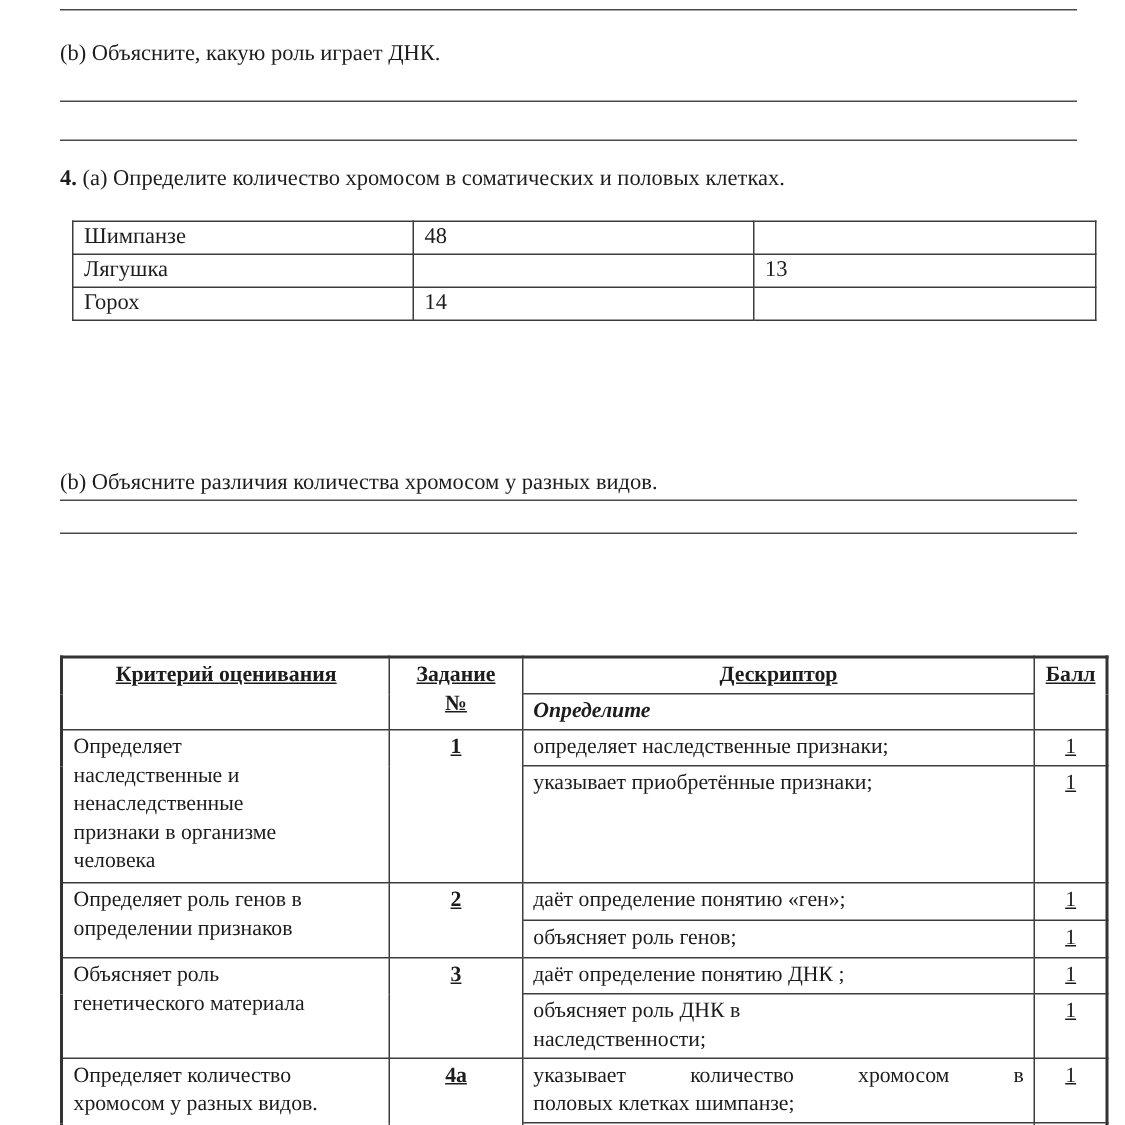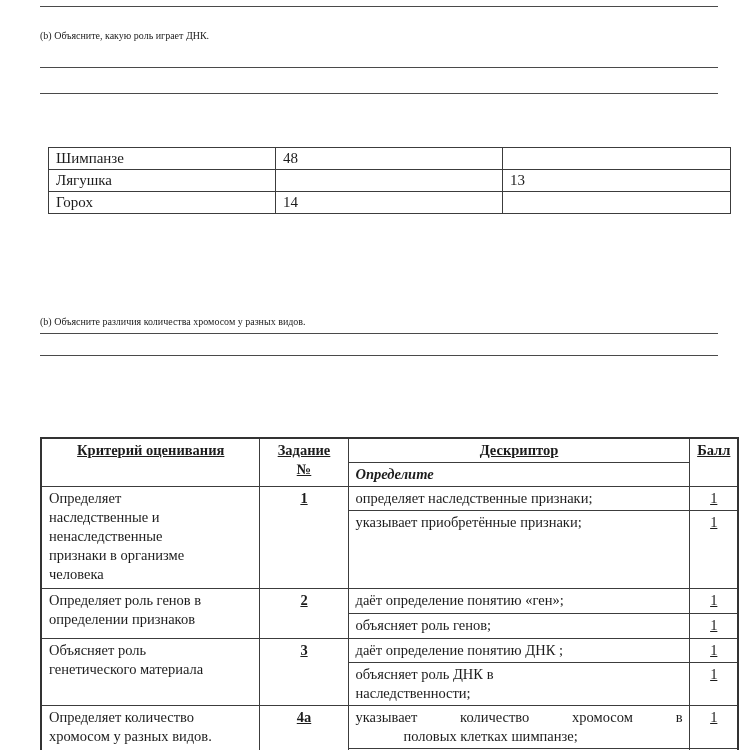--- a/index.html
+++ b/index.html
@@ -6,21 +6,21 @@
   .page{
     position:relative;
     width:750px;height:750px;
     background:#ffffff;
     font-family:"Liberation Serif", serif;
     color:#1c1c1c;
     overflow:hidden;
   }
   .abs{position:absolute;}
   .rule{border-top:1.6px solid #4a4a4a;height:0;}
-  .label{font-size:10px;line-height:20px;white-space:pre-line;}
+  .label{font-size:15px;line-height:20px;white-space:pre-line;}
   .bold{font-weight:bold;}
   .bi{font-weight:bold;font-style:italic;}
 
   
   table{border-collapse:collapse;table-layout:fixed;}
   .chrom{width:682px;font-size:15px;}
   .chrom td{
     border:1px solid #3c3c3c;
     padding:1px 6px 1px 7px;
     vertical-align:top;
@@ -32,33 +32,34 @@
   .rubric{width:697px;font-size:14.5px;}
   .rubric td{
     border:1px solid #3c3c3c;
     padding:2px 6px 2px 7px;
     vertical-align:top;
     line-height:19px;
   }
   .rubric{border:2px solid #333;}
   .center{text-align:center;text-decoration:underline;}
   .jline{display:block;text-align:justify;text-align-last:justify;}
-  .nline{display:block;margin-left:48px;}
+  .nline{display:block;}
 </style>
 </head>
 <body>
 
 <div class="page">
 
   <div class="abs rule" style="left:40px;top:6px;width:678px;"></div>
 
   <div class="abs label" style="left:40px;top:26px;">(b) Объясните, какую роль играет ДНК.</div>
   <div class="abs rule" style="left:40px;top:67px;width:678px;"></div>
   <div class="abs rule" style="left:40px;top:93px;width:678px;"></div>
 
+  <div class="abs label" style="left:40px;top:109px;"><span class="bold">4.</span><span> (a) Определите количество хромосом в соматических  и половых клетках.</span></div>
 
   <table class="chrom abs" style="left:48px;top:147px;">
     <colgroup>
         <col style="width:227px">
         <col style="width:227px">
         <col style="width:228px">
       </colgroup>
     <tbody>
     <tr style="height:21px">
       <td>Шимпанзе</td>

